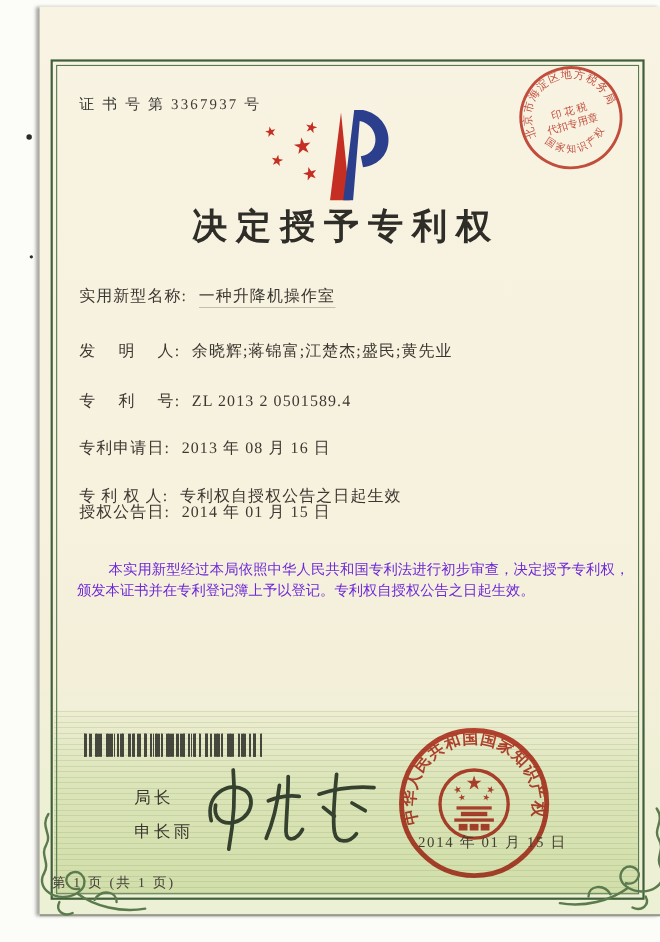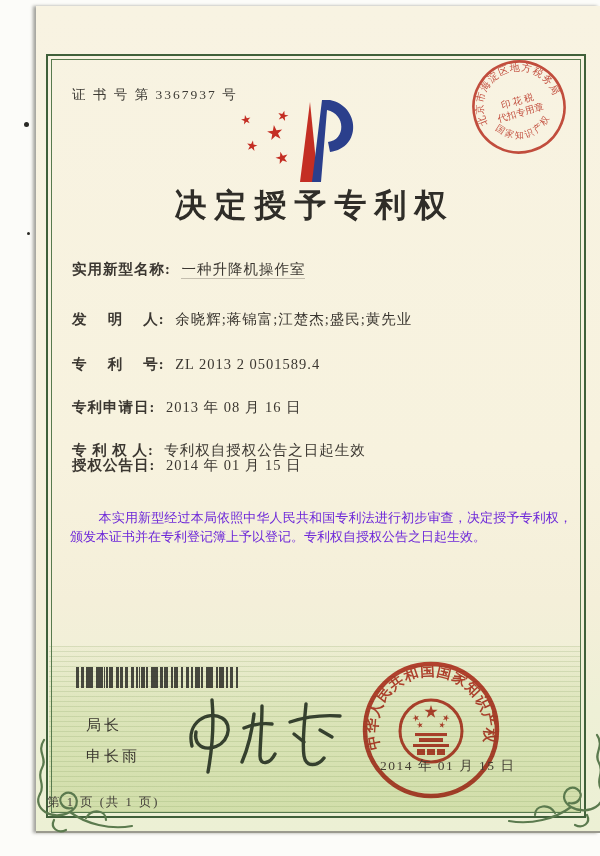--- a/index.html
+++ b/index.html
@@ -30,38 +30,38 @@
   .cert-no{
     position:absolute;left:72px;top:86px;font-size:13.5px;color:#3c3a34;letter-spacing:2px;
   }
   .logo{position:absolute;left:238px;top:96px;}
   .tax-stamp{position:absolute;left:470px;top:58px;transform:rotate(-16deg);opacity:.88;mix-blend-mode:multiply;}
   .title{
     position:absolute;left:47px;top:184px;width:535px;text-align:center;
     font-size:32px;font-weight:700;color:#2f2d28;letter-spacing:8px;
   }
   .field{position:absolute;left:72px;font-size:14.5px;color:#3b3731;letter-spacing:1px;white-space:nowrap;}
-  .field .lbl{margin-right:6px;font-weight:bold;}
+  .field .lbl{margin-right:6px;}
   .f0{top:260px}.f1{top:310px}.f2{top:355px}.f3{top:398px}.f4{top:441px}.f5{top:456px}
   .f0 .val{border-bottom:1px solid rgba(60,55,45,.28);padding-bottom:1px;}
   .paras{
     position:absolute;left:70px;top:508px;width:502px;
     font-size:13px;line-height:19px;color:#6d28d9;text-align:justify;
   }
   .paras p{margin:0;text-indent:2.2em;}
   .barcode{
     position:absolute;left:76px;top:667px;width:164px;height:21px;
     background:
       repeating-linear-gradient(90deg,#2b2b26 0 2px,rgba(0,0,0,0) 2px 5px),
       repeating-linear-gradient(90deg,#2b2b26 0 1px,rgba(0,0,0,0) 1px 7px),
       repeating-linear-gradient(90deg,#2b2b26 0 3px,rgba(0,0,0,0) 3px 11px);
     opacity:.85;
   }
   .director{position:absolute;left:86px;top:716px;font-size:15px;color:#3a372f;letter-spacing:3px;}
-  .director div{margin-bottom:12px;}
+  .director div{margin-bottom:12px;margin-left:36px;}
   .signature{position:absolute;left:178px;top:688px;}
   .main-seal{position:absolute;left:360px;top:659px;opacity:.93;mix-blend-mode:multiply;}
   .issue-date{position:absolute;left:380px;top:757px;font-size:13.5px;color:#433f33;letter-spacing:1.5px;z-index:5;}
   .footer{position:absolute;left:47px;top:794px;width:535px;font-size:12.5px;color:#44413a;letter-spacing:2px;}
   .flourish{position:absolute;color:#5b7a4e;}
   .fl-left{left:26px;top:738px;}
   .fl-right{left:505px;top:733px;transform:scaleX(-1);}
   svg text{font-family:"Liberation Serif","DejaVu Serif",serif;}
 </style>
 </head>

